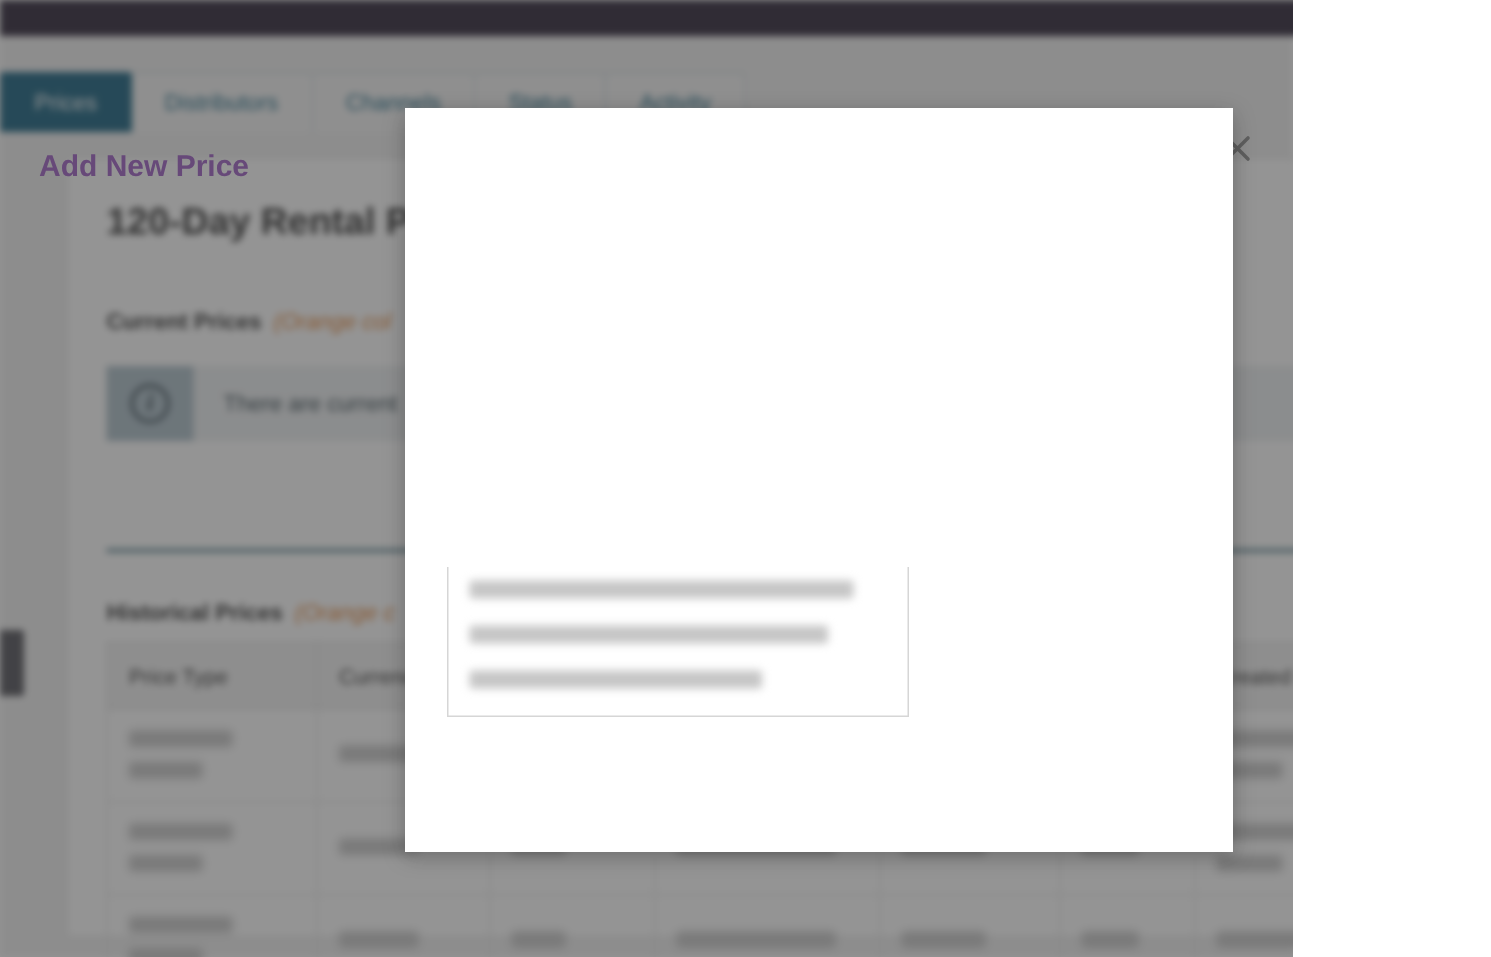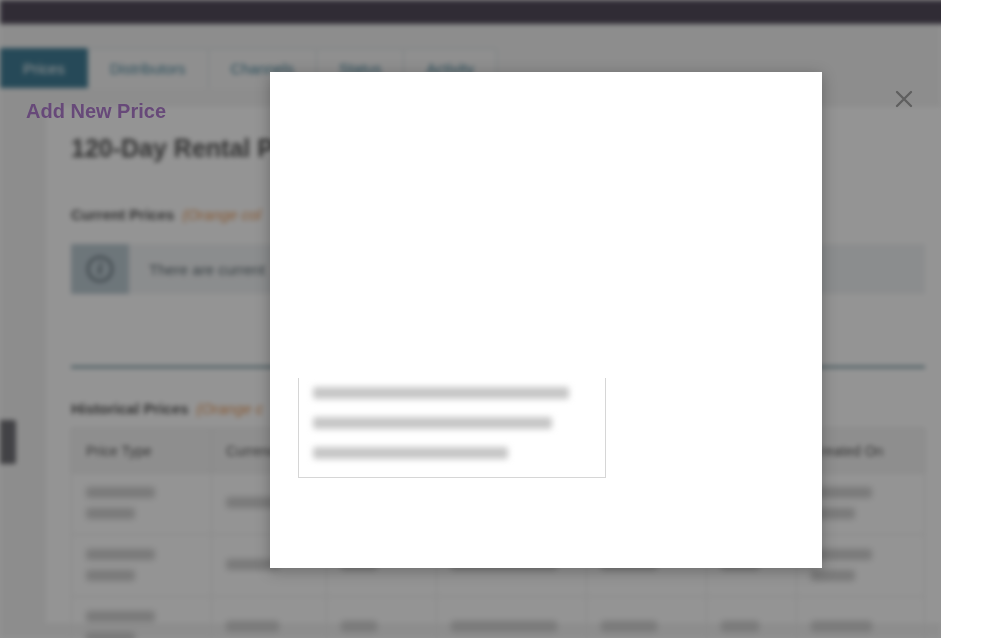--- a/index.html
+++ b/index.html
@@ -8,21 +8,21 @@
   html, body {
     width: 994px;
     height: 638px;
     overflow: hidden;
     font-family: "Liberation Sans", sans-serif;
     background: #ffffff;
   }
 
   #app {
     position: relative;
-    width: 941px;
+    width: 862px;
     height: 638px;
     overflow: hidden;
   }
 
   
   .page-bg {
     position: absolute;
     inset: 0;
     background: #f0f0f0;
   }

